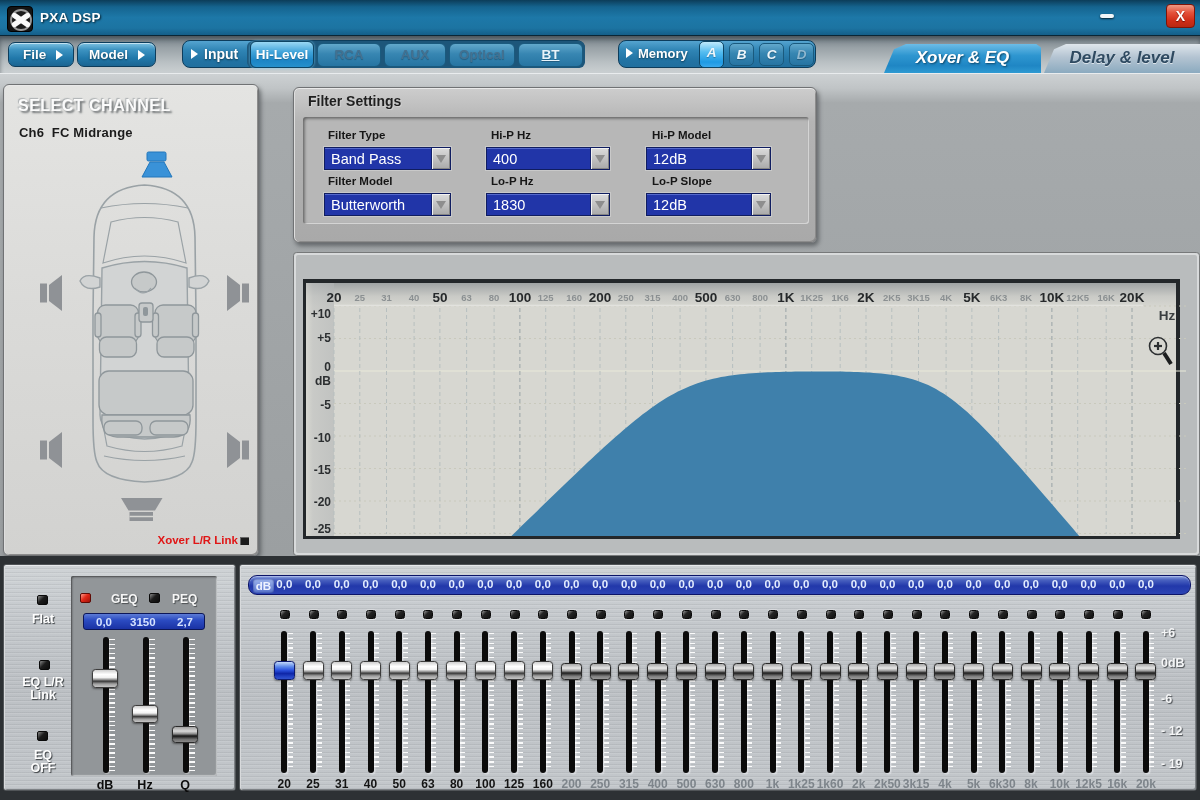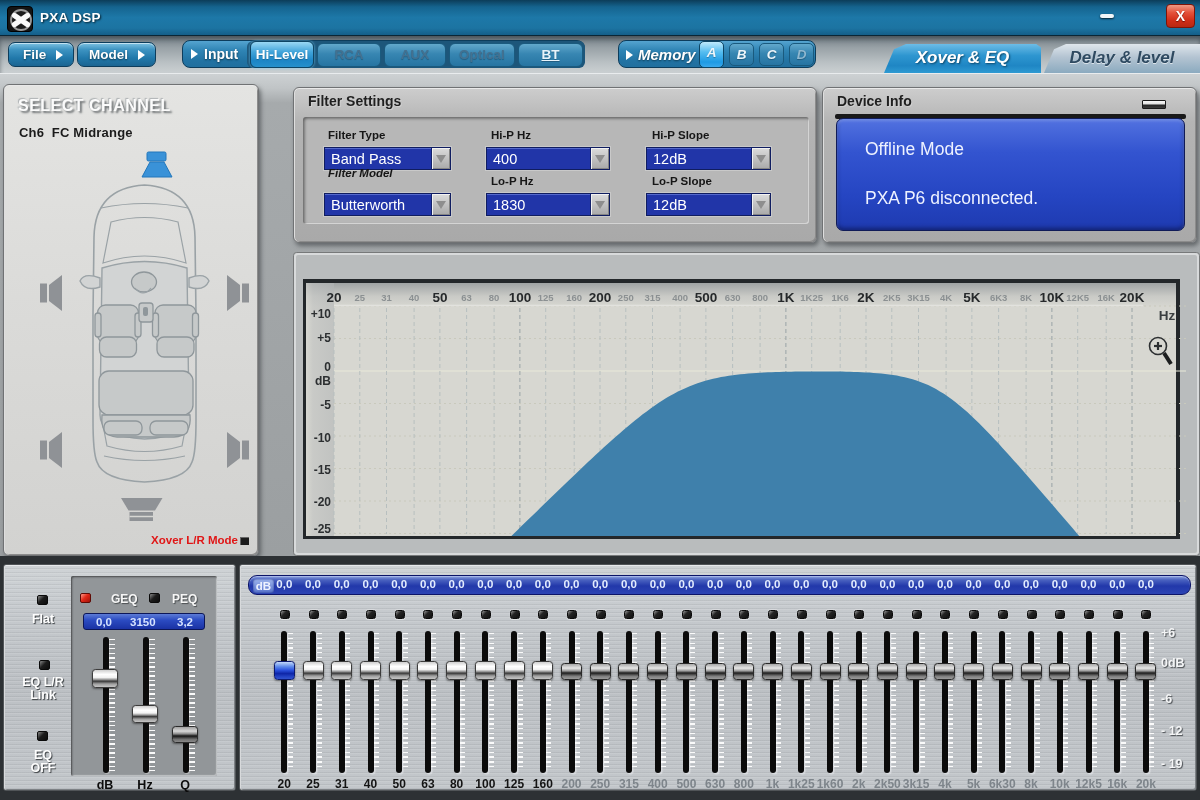--- a/index.html
+++ b/index.html
@@ -39,21 +39,21 @@
 #ingrp .lab { position:absolute; left:8px; top:5px; color:#fff; font-weight:bold; font-size:14px; text-shadow:0 1px 2px #0b3850;}
 #ingrp .lab i { display:inline-block; width:0;height:0;border-left:7px solid #fff;border-top:5px solid transparent;border-bottom:5px solid transparent; margin-right:6px;}
 .itab { position:absolute; top:2px; height:24px; border-radius:6px; border:1px solid #1a5a7e;
   background:linear-gradient(180deg,#62a8cc 0%,#3786b2 45%,#2674a2 100%);
   font-weight:bold; font-size:13.5px; text-align:center; line-height:22px; color:#447190;
   text-shadow:0 1px 1px rgba(10,40,60,.35);}
 .itab.on { background:linear-gradient(180deg,#9ad8f4 0%,#41a4da 40%,#1c86c6 75%,#2590cc 100%);
   color:#fff; border-color:#0e4564; top:0px; height:27px; line-height:25px; box-shadow:0 0 3px rgba(120,210,250,.8);}
 #memgrp { left:618px; top:40px; width:198px; height:28px; border-radius:8px; border:1px solid #0d3d5c;
   background:linear-gradient(180deg,#55a4d0 0%,#3085b5 35%,#2273a3 75%,#216f9e 100%);}
-#memgrp .lab { position:absolute; left:7px; top:5px; color:#fff; font-weight:bold; font-size:15px; text-shadow:0 1px 2px #0b3850;font-style:italic;}
+#memgrp .lab { position:absolute; left:7px; top:5px; color:#fff; font-weight:bold; font-size:13px; text-shadow:0 1px 2px #0b3850;}
 #memgrp .lab i { display:inline-block; width:0;height:0;border-left:7px solid #fff;border-top:5px solid transparent;border-bottom:5px solid transparent; margin-right:5px;}
 .mbtn { position:absolute; top:2px; width:25px; height:23px; border-radius:5px; border:1px solid #1a5a7e;
   background:linear-gradient(180deg,#62a8cc 0%,#3786b2 45%,#2674a2 100%);
   color:#eef6fb; font-weight:bold; font-style:italic; font-size:13.5px; text-align:center; line-height:21px;
   text-shadow:0 1px 1px rgba(10,40,60,.4);}
 .mbtn.on { background:linear-gradient(180deg,#bfeafc 0%,#55bdf0 40%,#1e9ae4 80%,#38a8ec 100%); top:0; height:27px; border-color:#0e4564;}
 .mbtn.dim { color:#8fb8d0; }
 
 
 .rtab { position:absolute; font-weight:bold; font-style:italic; font-size:17px; text-align:center; }
@@ -242,69 +242,60 @@
 <rect x="238" y="355.5" width="7" height="19" fill="#8f9296"></rect>
 <polygon points="236,357 236,373 223,383 223,347" fill="#8f9296"></polygon>
 <g>
           <rect x="143" y="67" width="19" height="9" rx="1.5" fill="#3a92d8" stroke="#2277bb"></rect>
           <polygon points="138,92 168,92 160,77 146,77" fill="#3a92d8" stroke="#2277bb"></polygon>
         </g>
 <polygon points="117,413 158.5,413 151,425.5 124.5,425.5" fill="#8f9296"></polygon>
 <rect x="125.5" y="427" width="23.5" height="9" fill="#8f9296"></rect>
 <line x1="125.5" y1="431.5" x2="149" y2="431.5" stroke="#d7d7d3" stroke-width="1.5"></line>
 </svg>
-    <div class="abs" id="xlink">Xover L/R Mode</div>
+    <div class="abs" id="xlink">Xover L/R Link</div>
     <div class="abs" id="xlinkbox"></div>
   </div>
 
   <div class="panel" id="fspan">
     <h2>Filter Settings</h2>
     <div id="fsinner">
       <div class="flab" style="left:25px; top:12px;">Filter Type</div>
       <div class="flab" style="left:188px; top:12px;">Hi-P Hz</div>
-      <div class="flab" style="left:349px; top:12px;">Hi-P Slope</div>
+      <div class="flab" style="left:349px; top:12px;">Hi-P Model</div>
       <div class="combo" style="left:21px; top:30px; width:127px;">
           <span>Band Pass</span>
           <div class="cbtn"></div>
         </div>
       <div class="combo" style="left:183px; top:30px; width:124px;">
           <span>400</span>
           <div class="cbtn"></div>
         </div>
       <div class="combo" style="left:343px; top:30px; width:125px;">
           <span>12dB</span>
           <div class="cbtn"></div>
         </div>
-      <div class="flab" style="left:25px; top:50px;font-style:italic;">Filter Model</div>
+      <div class="flab" style="left:25px; top:58px;">Filter Model</div>
       <div class="flab" style="left:188px; top:58px;">Lo-P Hz</div>
       <div class="flab" style="left:349px; top:58px;">Lo-P Slope</div>
       <div class="combo" style="left:21px; top:76px; width:127px;">
           <span>Butterworth</span>
           <div class="cbtn"></div>
         </div>
       <div class="combo" style="left:183px; top:76px; width:124px;">
           <span>1830</span>
           <div class="cbtn"></div>
         </div>
       <div class="combo" style="left:343px; top:76px; width:125px;">
           <span>12dB</span>
           <div class="cbtn"></div>
         </div>
     </div>
   </div>
 
-  <div class="panel" id="dipan">
-    <h2>Device Info</h2>
-    <div id="dimin"></div>
-    <div style="position:absolute; left:12px; top:26px; width:351px; height:5px; background:#191919; border-radius:2px;"></div>
-    <div id="discr">
-        <div class="l1">Offline Mode</div>
-        <div class="l2">PXA P6 disconnected.</div>
-      </div>
-  </div>
 
   <div class="abs" id="graphwrap"><svg id="graph" width="907" height="304" viewBox="0 0 907 304">
 <rect x="0.5" y="0.5" width="906" height="303" rx="3" fill="#b9bcbd" stroke="#77797a"></rect>
 <rect x="2" y="2" width="903" height="300" rx="3" fill="none" stroke="#d8dadb" stroke-width="2"></rect>
 <rect x="10" y="27" width="877" height="260" fill="#23272a"></rect>
 <rect x="13" y="31" width="870" height="253" fill="#d7d7d1"></rect>
 <defs>
           <linearGradient id="lst" x1="0" y1="0" x2="0" y2="1">
             <stop offset="0" stop-color="#9fa3a4"></stop>
             <stop offset="0.55" stop-color="#c9cac6"></stop>
@@ -417,21 +408,21 @@
       <div class="sqled" style="left:33px; top:166px;"></div>
       <div class="btext" style="left:-1px; top:184px;">EQ<br>OFF</div>
       <div id="geqpan">
         <div class="sqled red" style="left:9px; top:17px;"></div>
         <div class="gl" style="left:40px;">GEQ</div>
         <div class="sqled" style="left:78px; top:17px;"></div>
         <div class="gl" style="left:101px;">PEQ</div>
         <div id="bluedisp">
             <span style="left:12px;">0,0</span>
             <span style="left:46px;">3150</span>
-            <span style="left:93px;">3,2</span>
+            <span style="left:93px;">2,7</span>
           </div>
         <div class="vtrk" style="left:31.5px; top:61px; height:136px;"></div>
         <div class="vtik" style="left:38px; top:63px; height:132px;"></div>
         <div class="vtrk" style="left:71.5px; top:61px; height:136px;"></div>
         <div class="vtik" style="left:78px; top:63px; height:132px;"></div>
         <div class="vtrk" style="left:111.5px; top:61px; height:136px;"></div>
         <div class="vtik" style="left:118px; top:63px; height:132px;"></div>
         <div class="hdl hw2" style="left:21px; top:93px; width:26px; height:19px;"></div>
         <div class="hdl hw2" style="left:61px; top:129px; width:26px; height:18px;"></div>
         <div class="hdl hq2" style="left:101px; top:150px; width:26px; height:17px;"></div>

